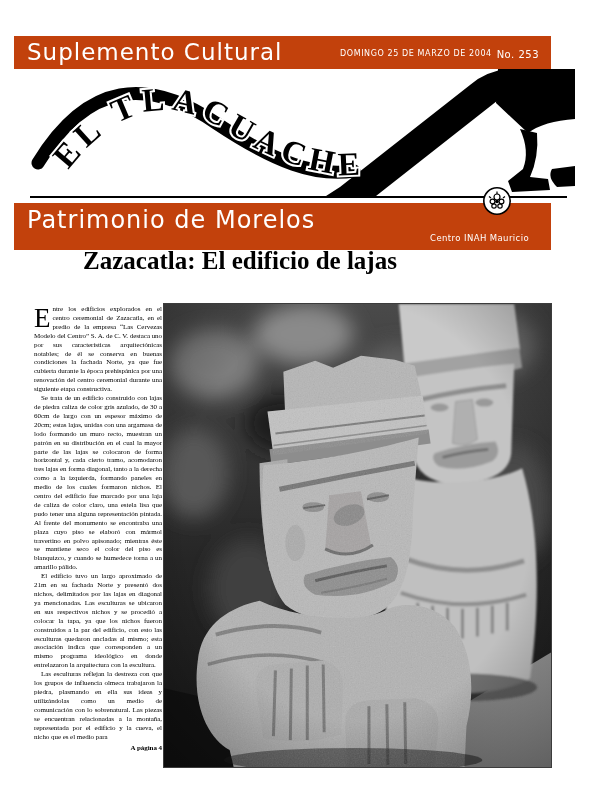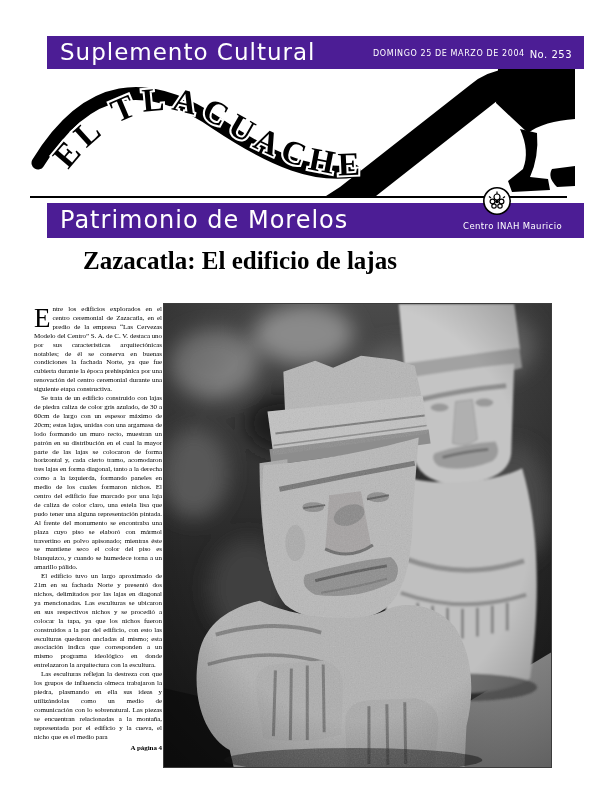--- a/index.html
+++ b/index.html
@@ -1,22 +1,22 @@
 <!DOCTYPE html>
 <html lang="es"><head>
 <meta charset="utf-8">
 <style>
   html,body{margin:0;padding:0;background:#e8e8e8;}
   .page{position:relative;width:604px;height:800px;background:#fff;margin:0 auto;
         font-family:"Liberation Serif",serif;color:#000;overflow:hidden;}
 
   
-  .bar{position:absolute;left:47px;width:537px;background:#4c1d95;color:#fff;}
+  .bar{position:absolute;left:14px;width:537px;background:#c2410c;color:#fff;}
   .bar-top{top:36px;height:33px;}
-  .bar-bottom{top:203px;height:35px;}
+  .bar-bottom{top:203px;height:47px;}
   .mast-title{position:absolute;left:13px;top:3px;font-family:"DejaVu Sans",sans-serif;
               font-size:23px;letter-spacing:1px;color:#fff;white-space:nowrap;}
   .bar-bottom .mast-title{font-size:24px;top:3px;}
   .mast-date{position:absolute;left:326px;top:13px;font-family:"DejaVu Sans",sans-serif;
              font-size:8px;letter-spacing:.6px;white-space:nowrap;}
   .mast-issue{position:absolute;right:12px;top:13px;font-family:"DejaVu Sans",sans-serif;
               font-size:10px;letter-spacing:.5px;}
   .org-label{position:absolute;right:22px;bottom:7px;font-family:"DejaVu Sans",sans-serif;
              font-size:8.5px;letter-spacing:.4px;}
 

